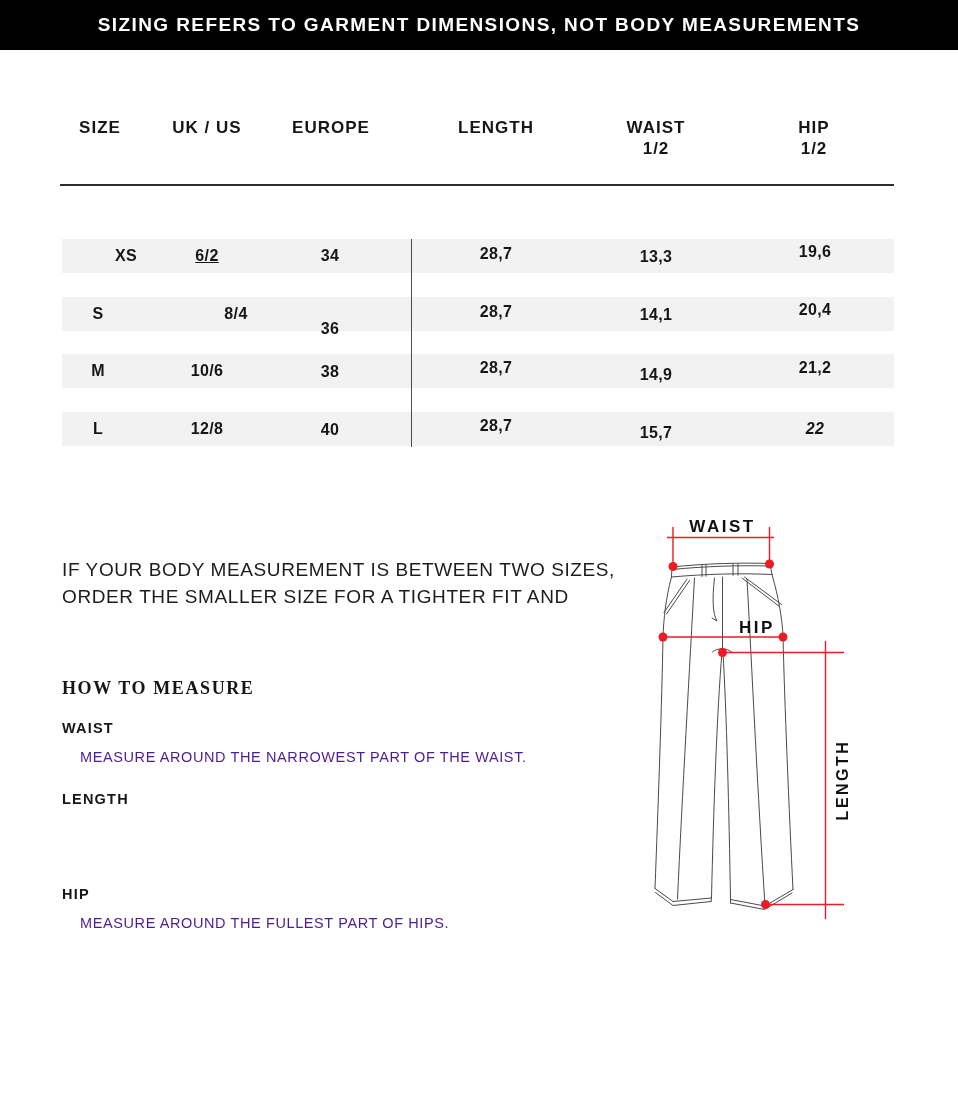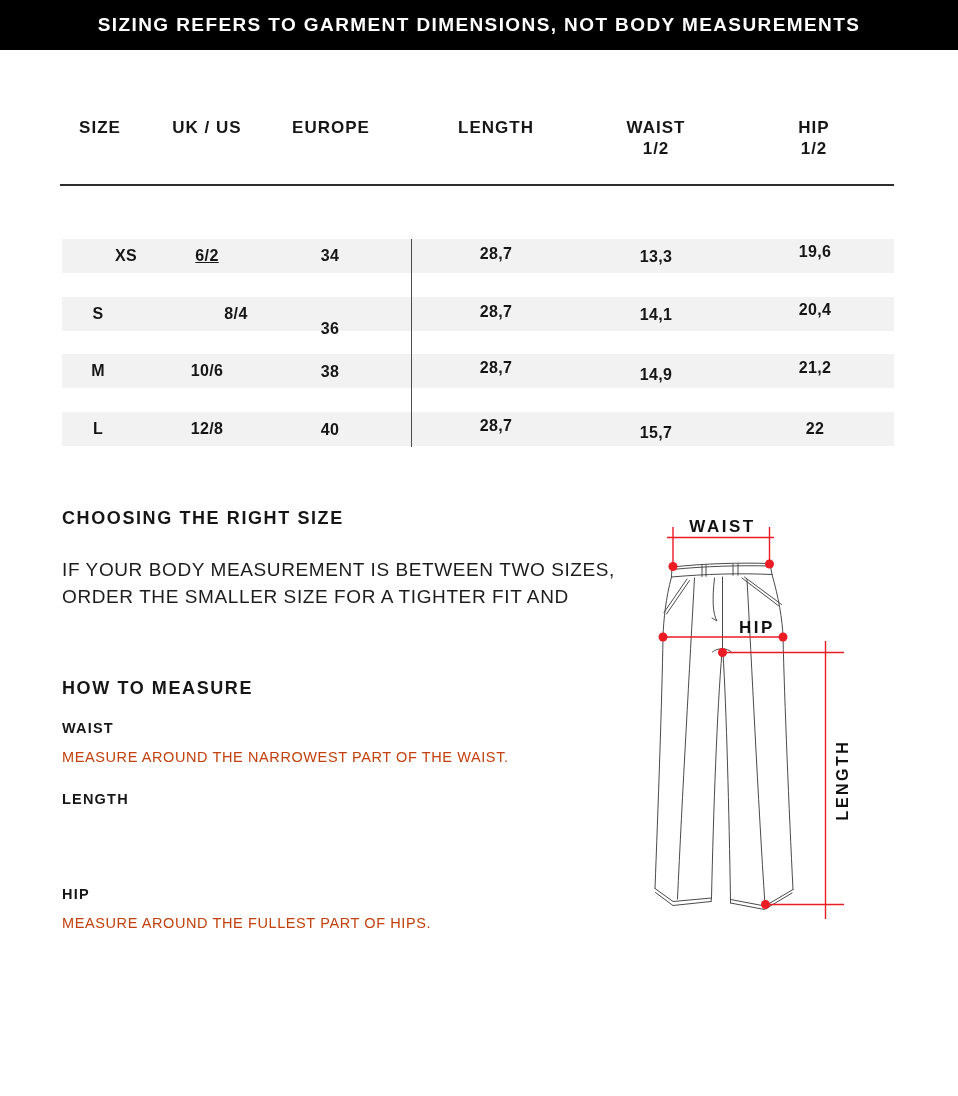--- a/index.html
+++ b/index.html
@@ -43,22 +43,22 @@
   }
   .body-lines {
     position:absolute; left:62px;
     font-size:19px; letter-spacing:0.6px; line-height:27px; color:#1c1c1c; white-space:nowrap;
   }
   .sub-h {
     position:absolute; left:62px;
     font-size:14.5px; font-weight:bold; letter-spacing:1.2px; white-space:nowrap;
   }
   .desc {
-    position:absolute; left:62px;
-    font-size:14.5px; letter-spacing:0.6px; line-height:26px; color:#c2410c; white-space:nowrap;
+    position:absolute; left:80px;
+    font-size:14.5px; letter-spacing:0.6px; line-height:26px; color:#4c1d95; white-space:nowrap;
   }
 
   
   .diagram { position:absolute; left:640px; top:505px; width:235px; height:425px; }
   .diagram text {
     font-family:"Liberation Sans", sans-serif; font-weight:bold; fill:#111;
   }
   .diagram .big-label { font-size:17px; letter-spacing:2.5px; }
   .diagram .len-label { font-size:16px; letter-spacing:2.5px; }
 </style>
@@ -122,30 +122,29 @@
     <span class="cell" style="left:330px;top:310px;">38</span>
     <span class="cell" style="left:496px;top:306px;">28,7</span>
     <span class="cell" style="left:656px;top:313px;">14,9</span>
     <span class="cell" style="left:815px;top:306px;">21,2</span>
 
     <span class="cell" style="left:98px;top:366.5px;">L</span>
     <span class="cell" style="left:207px;top:366.5px;">12/8</span>
     <span class="cell" style="left:330px;top:368px;">40</span>
     <span class="cell" style="left:496px;top:364px;">28,7</span>
     <span class="cell" style="left:656px;top:370.5px;">15,7</span>
-    <span class="cell" style="left:815px;top:367px;">22</span>
+    <span class="cell" style="left:815px;top:367px;font-style:italic;">22</span>
   </section>
 
-  <h2 class="sec-h" style="top:508px;">CHOOSING THE RIGHT SIZE</h2>
   <div class="body-lines" style="top:556px;">
     <div>IF YOUR BODY MEASUREMENT IS BETWEEN TWO SIZES,</div>
     <div>ORDER THE SMALLER SIZE FOR A TIGHTER FIT AND</div>
   </div>
 
-  <h2 class="sec-h" style="top:678px;">HOW TO MEASURE</h2>
+  <h2 class="sec-h" style="top:678px;font-family:Liberation Serif, serif;">HOW TO MEASURE</h2>
 
   <h3 class="sub-h" style="top:720px;">WAIST</h3>
   <div class="desc" style="top:744px;">
     <div>MEASURE AROUND THE NARROWEST PART OF THE WAIST.</div>
   </div>
 
   <h3 class="sub-h" style="top:791px;">LENGTH</h3>
 
   <h3 class="sub-h" style="top:886px;">HIP</h3>
   <div class="desc" style="top:910px;">

